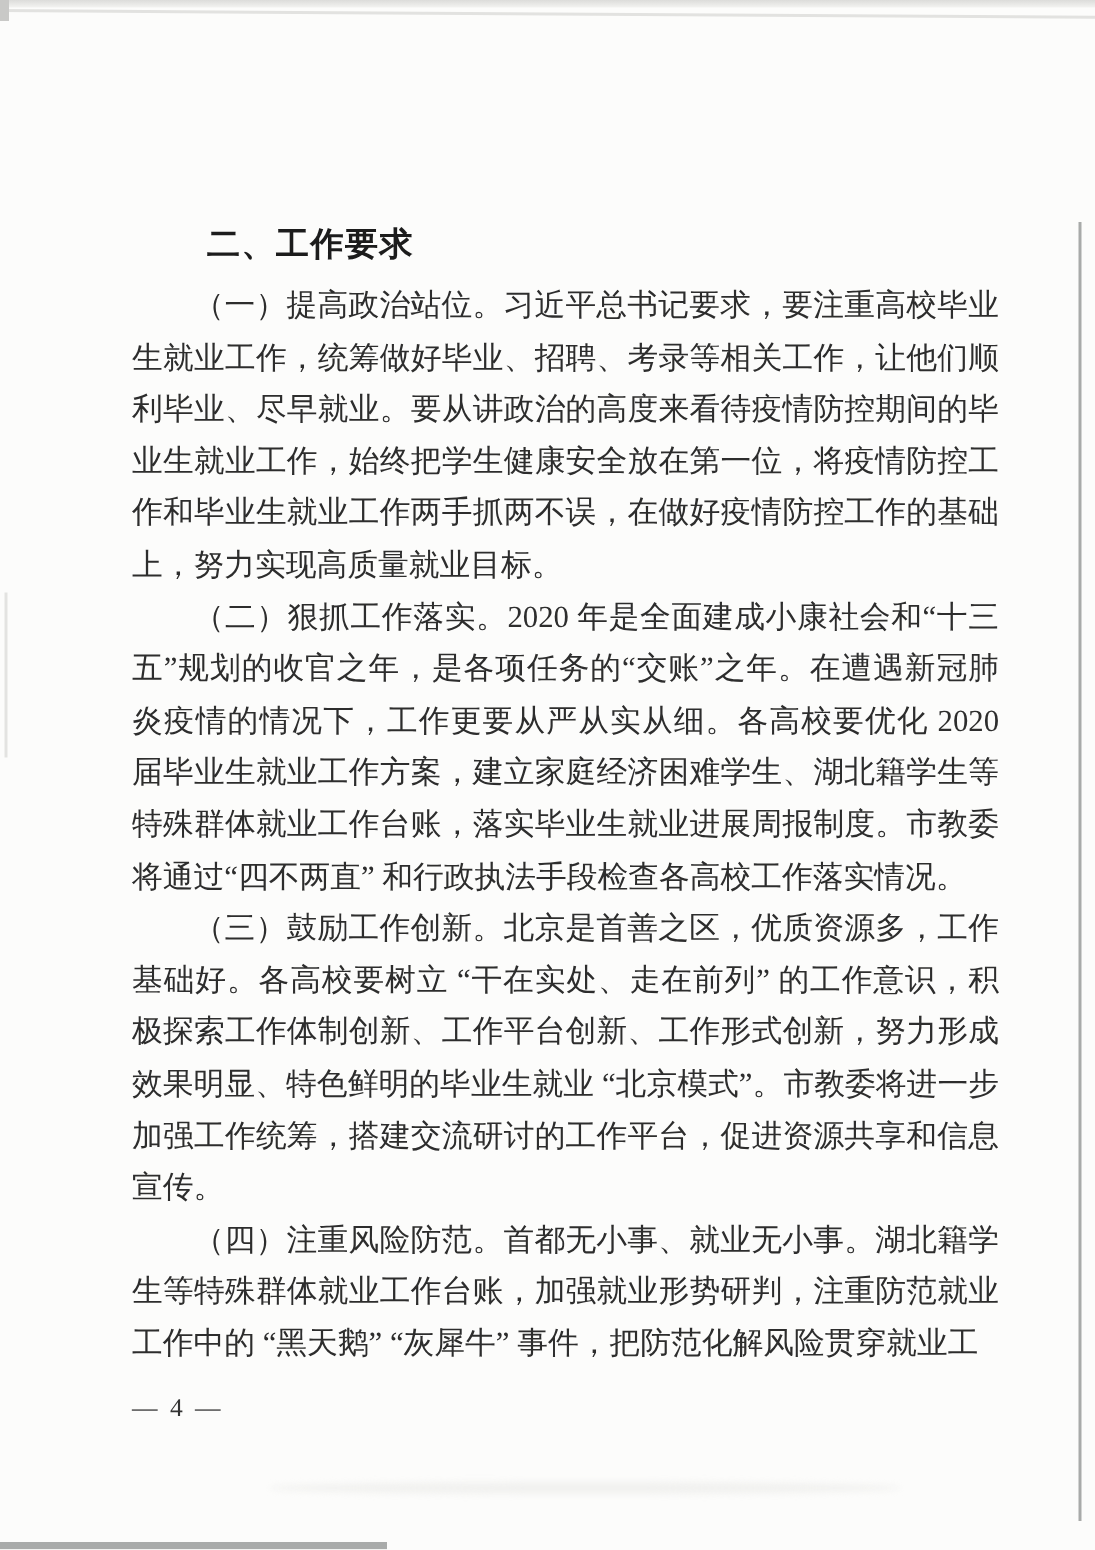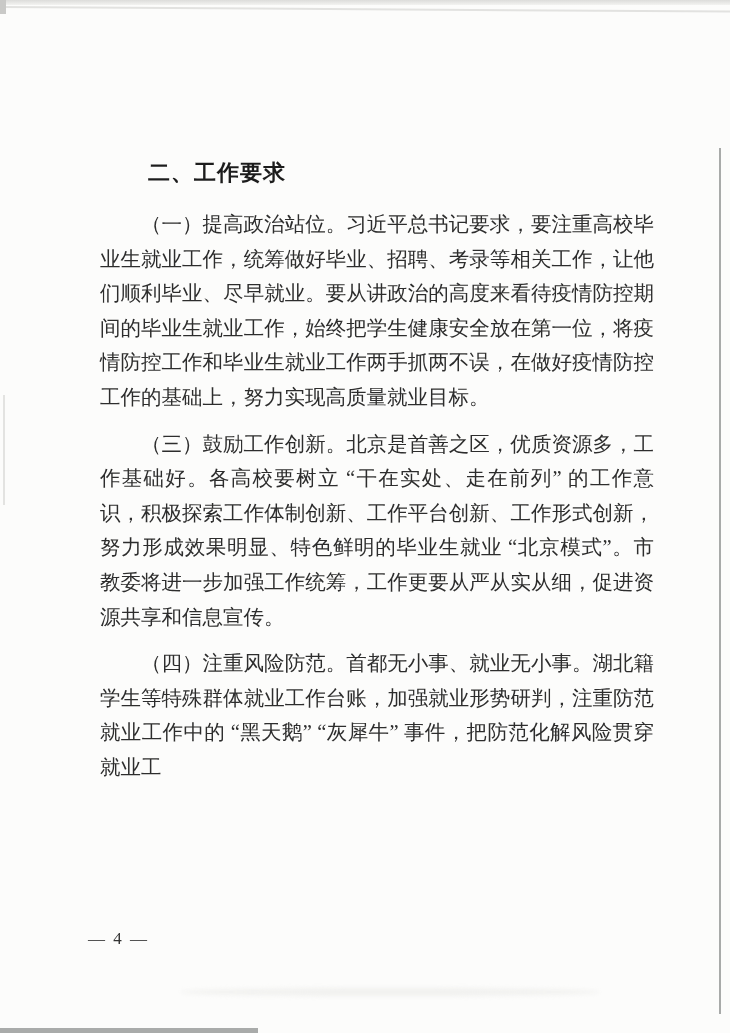--- a/index.html
+++ b/index.html
@@ -63,32 +63,32 @@
     filter: blur(2px);
   }
   
   .content {
     position: absolute;
     left: 88px; top: 139px;
     width: 578px;
     color: #2d2d2d;
   }
   .heading {
-    margin: 16px;
+    margin: 6px;
     font-family: "Liberation Sans", sans-serif;
     font-weight: 700;
     font-size: 22px;
     line-height: 36px;
     height: 36px;
     color: #1c1c1c;
     text-indent: 2em;
     letter-spacing: 1px;
   }
   .para {
-    margin: 12px;
+    margin: 0;
     font-family: "Liberation Serif", serif;
     font-size: 20.5px;
     line-height: 34.6px;
     text-align: justify;
     text-indent: 2em;
     color: #2d2d2d;
   }
   .page-number {
     position: absolute;
     left: 88px; top: 929px;
@@ -107,19 +107,20 @@
   <div class="top-diagonal"></div>
   <div class="corner-mark"></div>
   <div class="right-scan-line"></div>
   <div class="bottom-strip"></div>
   <div class="left-smudge"></div>
   <div class="paper-smudge"></div>
 
   <main class="content">
     <h2 class="heading">二、工作要求</h2>
     <p class="para">（一）提高政治站位。习近平总书记要求，要注重高校毕业生就业工作，统筹做好毕业、招聘、考录等相关工作，让他们顺利毕业、尽早就业。要从讲政治的高度来看待疫情防控期间的毕业生就业工作，始终把学生健康安全放在第一位，将疫情防控工作和毕业生就业工作两手抓两不误，在做好疫情防控工作的基础上，努力实现高质量就业目标。</p>
-    <p class="para">（三）鼓励工作创新。北京是首善之区，优质资源多，工作基础好。各高校要树立 “干在实处、走在前列” 的工作意识，积极探索工作体制创新、工作平台创新、工作形式创新，努力形成效果明显、特色鲜明的毕业生就业 “北京模式”。市教委将进一步加强工作统筹，工作更要从严从实从细，促进资源共享和信息宣传。</p>
+    <p class="para">（二）狠抓工作落实。2020 年是全面建成小康社会和“十三五”规划的收官之年，是各项任务的“交账”之年。在遭遇新冠肺炎疫情的情况下，工作更要从严从实从细。各高校要优化 2020 届毕业生就业工作方案，建立家庭经济困难学生、湖北籍学生等特殊群体就业工作台账，落实毕业生就业进展周报制度。市教委将通过“四不两直” 和行政执法手段检查各高校工作落实情况。</p>
+    <p class="para">（三）鼓励工作创新。北京是首善之区，优质资源多，工作基础好。各高校要树立 “干在实处、走在前列” 的工作意识，积极探索工作体制创新、工作平台创新、工作形式创新，努力形成效果明显、特色鲜明的毕业生就业 “北京模式”。市教委将进一步加强工作统筹，搭建交流研讨的工作平台，促进资源共享和信息宣传。</p>
     <p class="para">（四）注重风险防范。首都无小事、就业无小事。湖北籍学生等特殊群体就业工作台账，加强就业形势研判，注重防范就业工作中的 “黑天鹅” “灰犀牛” 事件，把防范化解风险贯穿就业工</p>
   </main>
 
   <div class="page-number">— 4 —</div>
 
 </div>
 
 </body></html>

